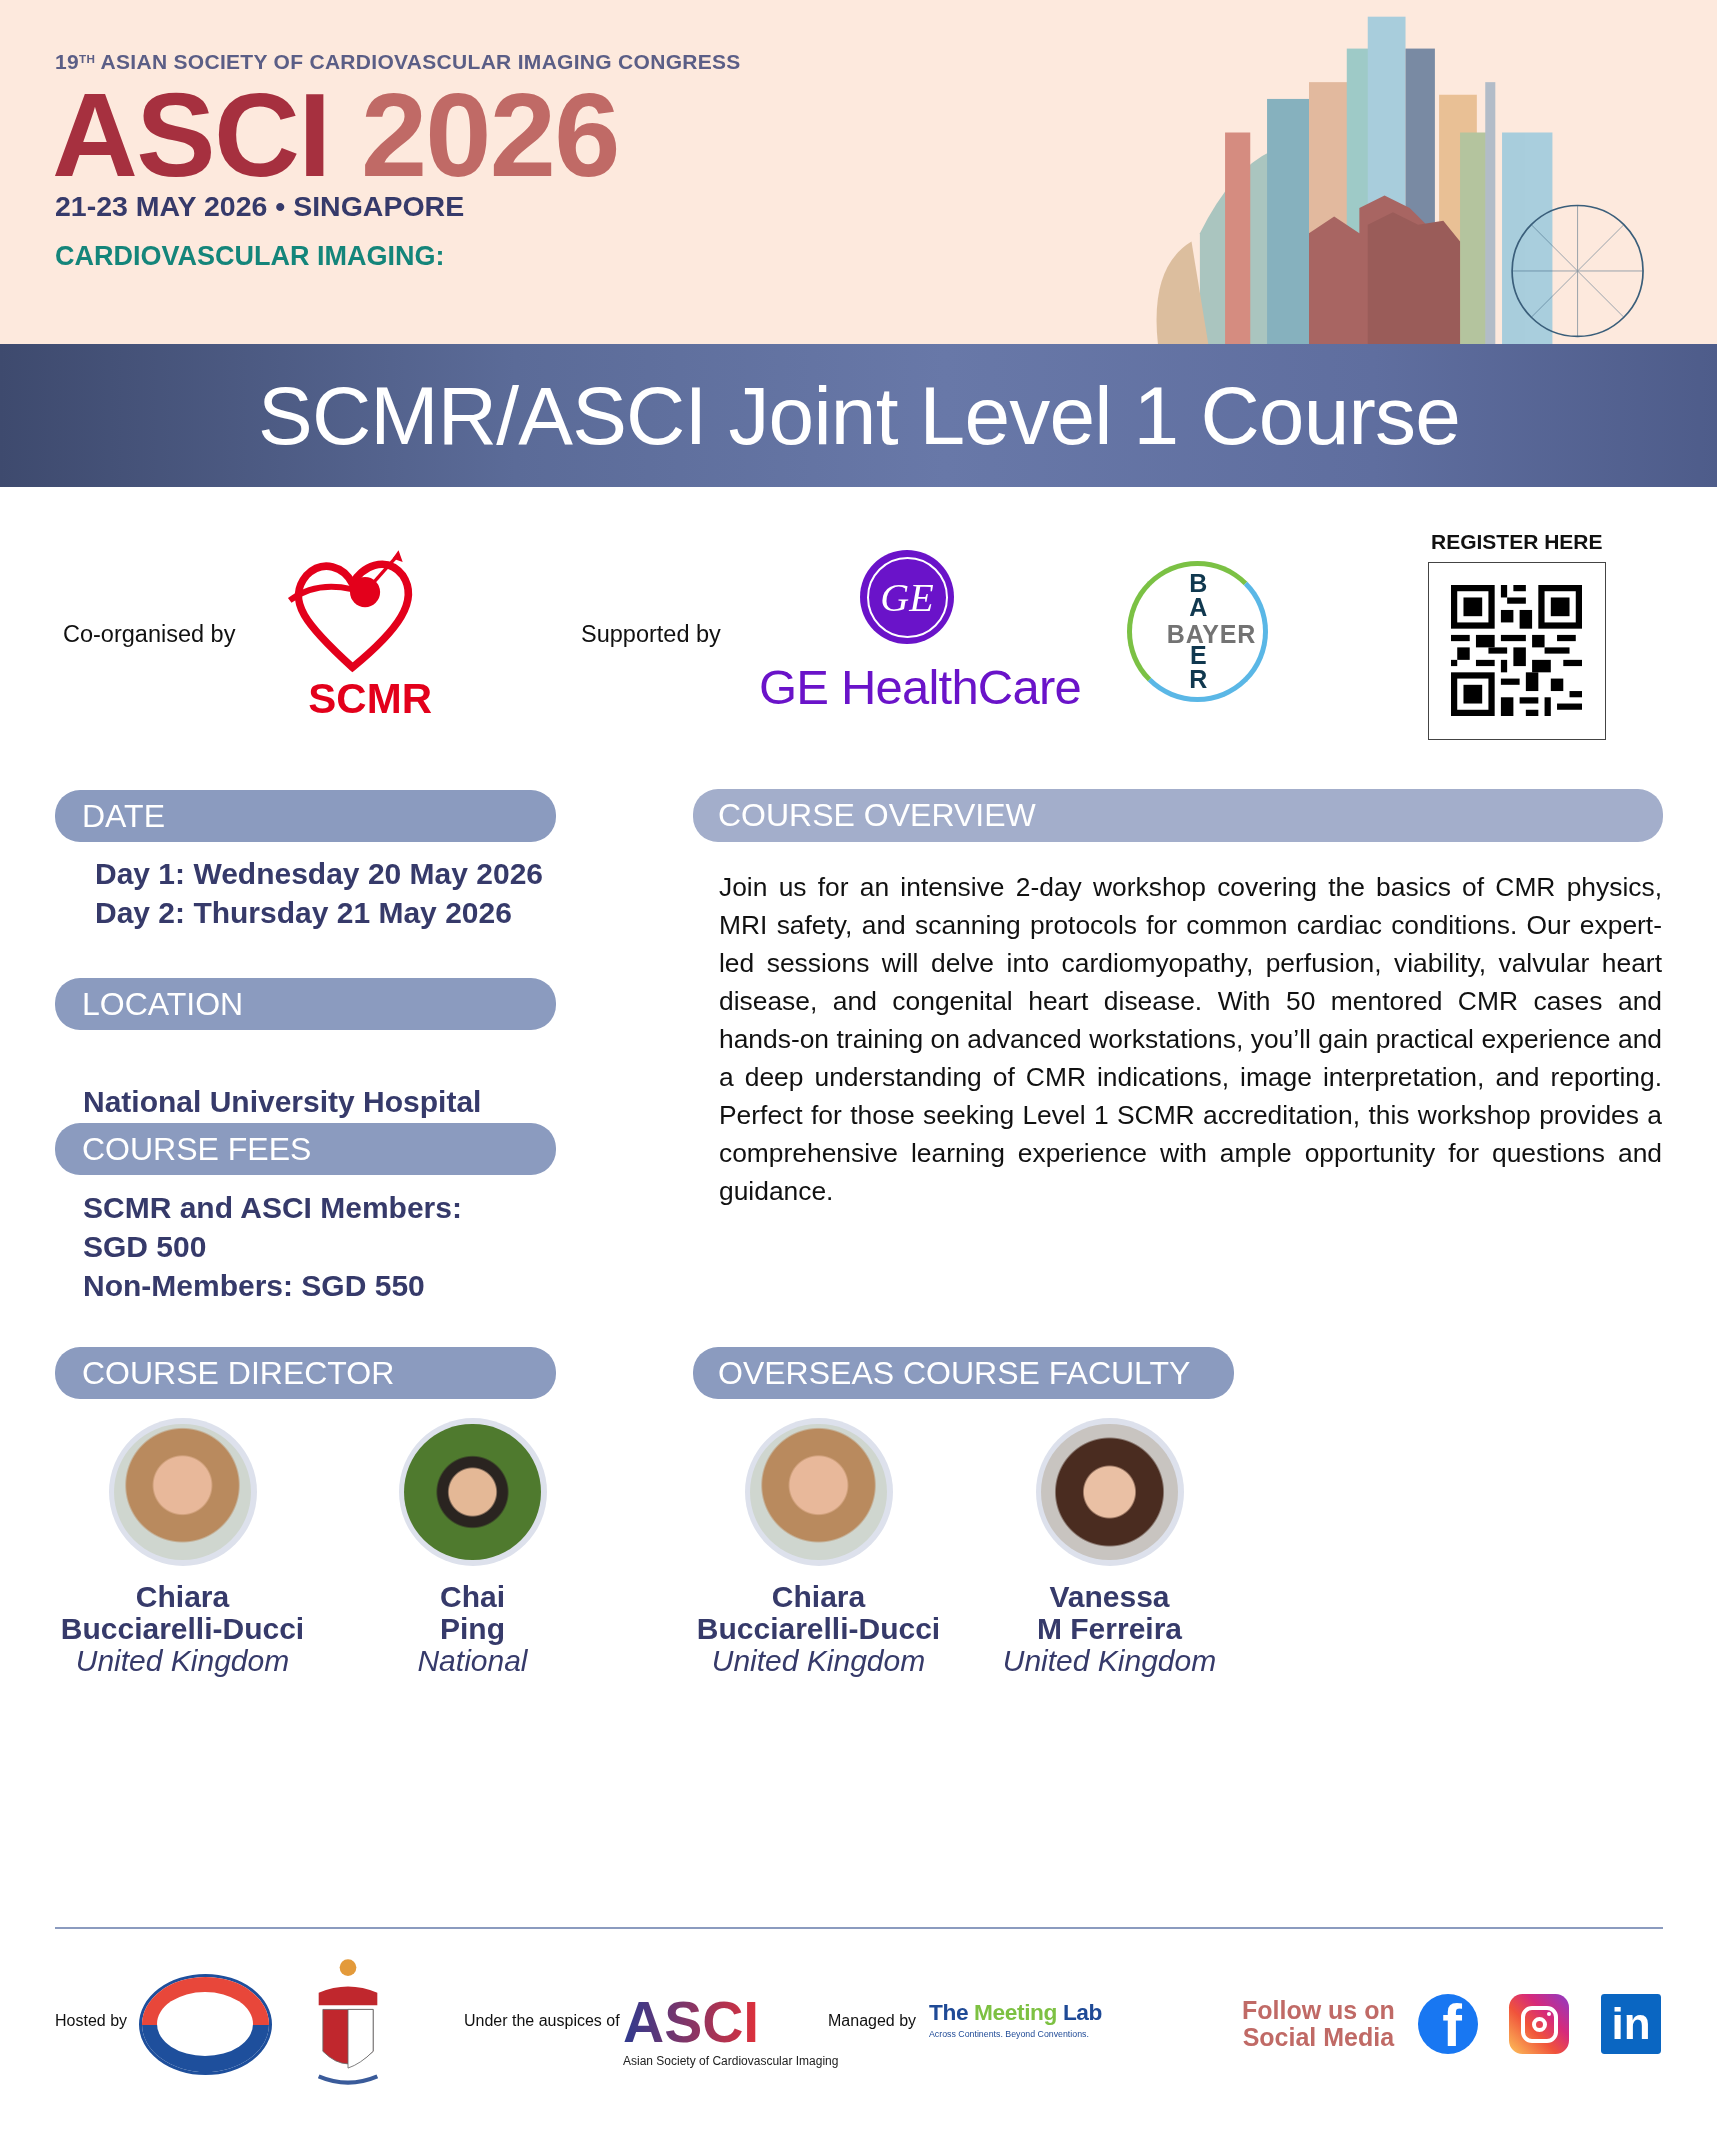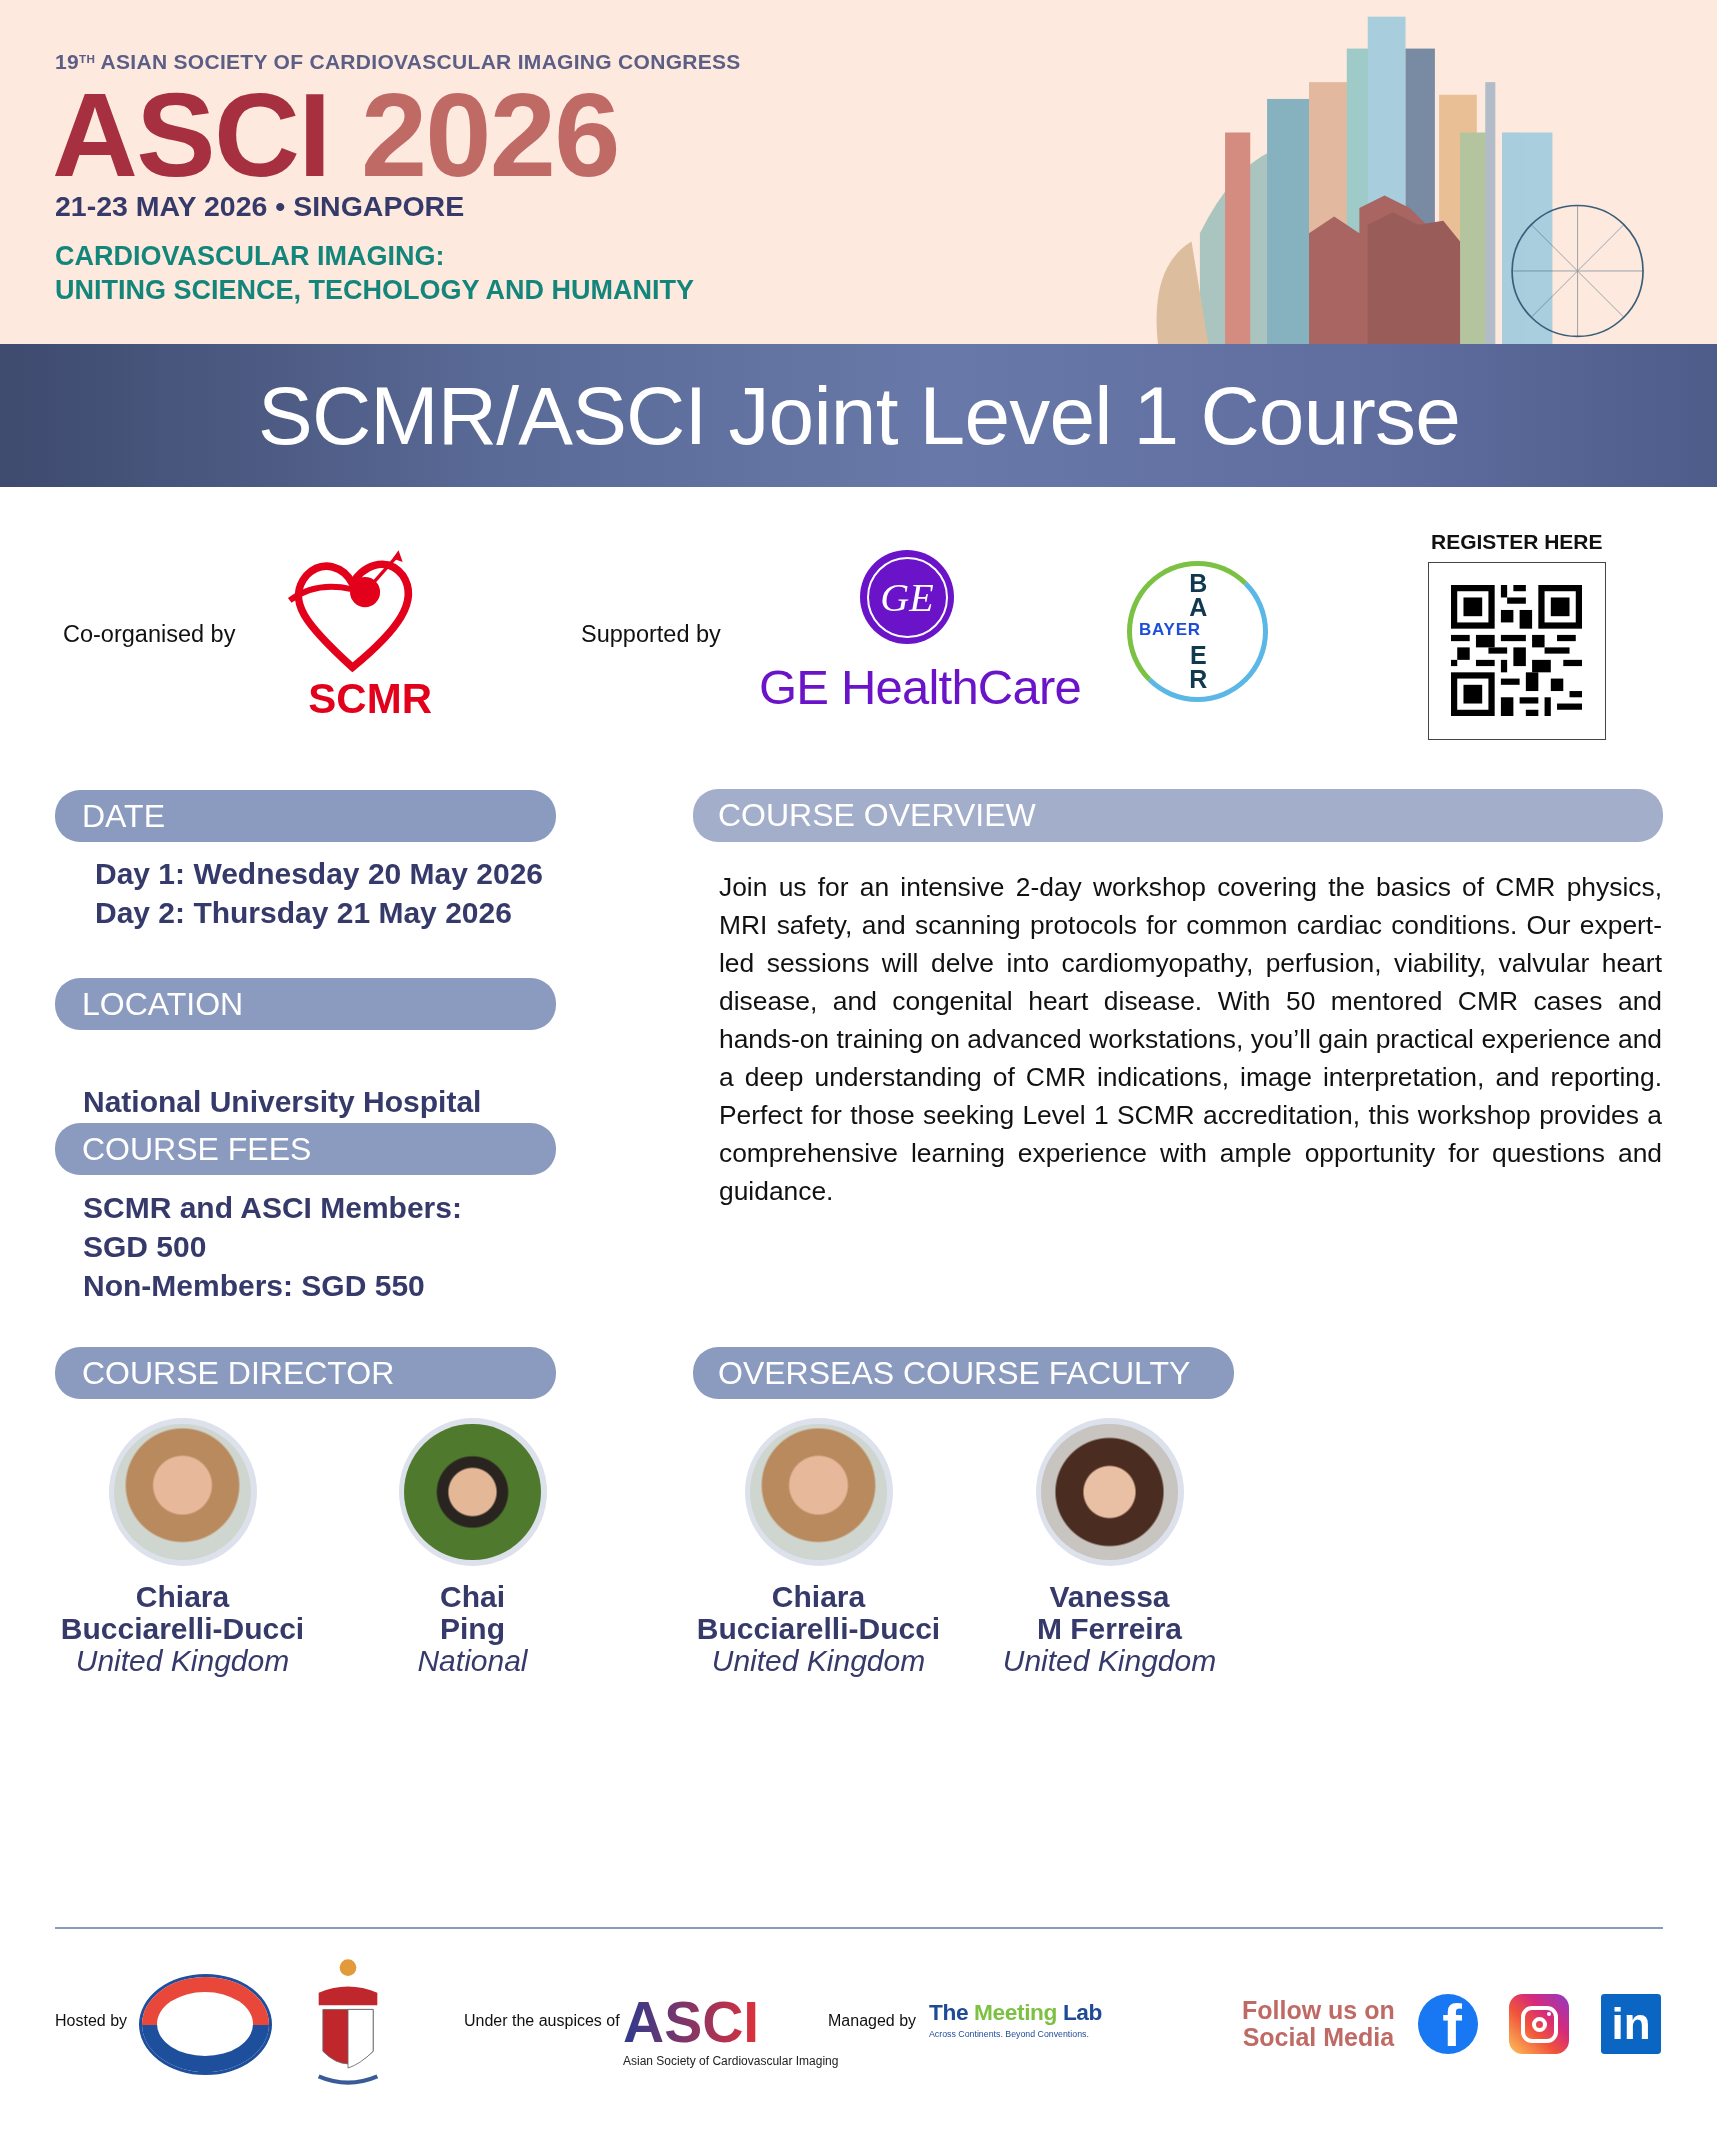--- a/index.html
+++ b/index.html
@@ -40,21 +40,20 @@
 </style>
 </head>
 <body>
 
 <div class="abs hdr"></div>
 <div class="abs congress"><span>19</span><sup>TH</sup> <span>ASIAN SOCIETY OF CARDIOVASCULAR IMAGING CONGRESS</span></div>
 <div class="abs brand"><span class="a">ASCI</span> <span class="b">2026</span></div>
 <div class="abs dates">21-23 MAY 2026 • SINGAPORE</div>
 <div class="abs theme">
   <div>CARDIOVASCULAR IMAGING:</div>
-  <div>UNITING SCIENCE, TECHOLOGY AND HUMANITY</div>
 </div>
 
 <svg class="abs skyline" viewBox="0 0 680 392">
   <g opacity="0.75">
     <path d="M70 392 L70 260 Q110 180 160 160 L160 392 Z" fill="#8fb9b5"></path>
     <rect x="100" y="140" width="30" height="252" fill="#c86e62"></rect>
     <rect x="150" y="100" width="110" height="292" fill="#5f9fb4"></rect>
     <rect x="200" y="80" width="60" height="312" fill="#d9a98a"></rect>
     <rect x="245" y="40" width="50" height="352" fill="#7fc0c0"></rect>
     <rect x="270" y="2" width="45" height="390" fill="#8cc4dc"></rect>
@@ -92,21 +91,21 @@
 </div>
 
 <div class="abs lbl" style="left:581px;top:621px;">Supported by</div>
 <div class="abs" style="left:860px;top:550px;width:94px;height:94px;border-radius:50%;background:#6a13c9;display:flex;align-items:center;justify-content:center;">
   <div style="width:81px;height:81px;border-radius:50%;border:2.5px solid #ffffff;box-sizing:border-box;display:flex;align-items:center;justify-content:center;color:#fff;font-family:'Liberation Serif',serif;font-style:italic;font-size:40px;">GE</div>
 </div>
 <div class="abs" style="left:759px;top:659px;font-size:49px;color:#6a13c9;white-space:nowrap;letter-spacing:-0.8px;">GE HealthCare</div>
 
 <div class="abs" style="left:1127px;top:561px;width:141px;height:141px;border-radius:50%;border:5.9px solid #7bc144;border-bottom-color:#5ab7e6;border-right-color:#5ab7e6;box-sizing:border-box;display:flex;align-items:center;justify-content:center;">
   <div style="position:relative;width:117px;height:117px;">
-    <div style="position:absolute;left:0;top:47px;width:117px;text-align:left;font-size:17px;font-weight:bold;color:#1d4ed8;letter-spacing:0.8px;">BAYER</div>
+    <div style="position:absolute;left:0;top:47px;width:117px;text-align:right;font-size:25px;font-weight:bold;color:#737373;letter-spacing:0.8px;">BAYER</div>
     <div style="position:absolute;left:50px;top:-1.7px;width:18.5px;font-size:25px;font-weight:bold;color:#10384f;line-height:24px;text-align:center;">B<br>A<br><br>E<br>R</div>
   </div>
 </div>
 
 <div class="abs reg">REGISTER HERE</div>
 <div class="abs qrbox">
   <svg width="175" height="175" viewBox="0 0 21 21" style="padding:22px;box-sizing:border-box;">
     <g fill="#000">
       <rect x="0" y="0" width="7" height="7"></rect>
         <rect x="1" y="1" width="5" height="5" fill="#fff"></rect>

